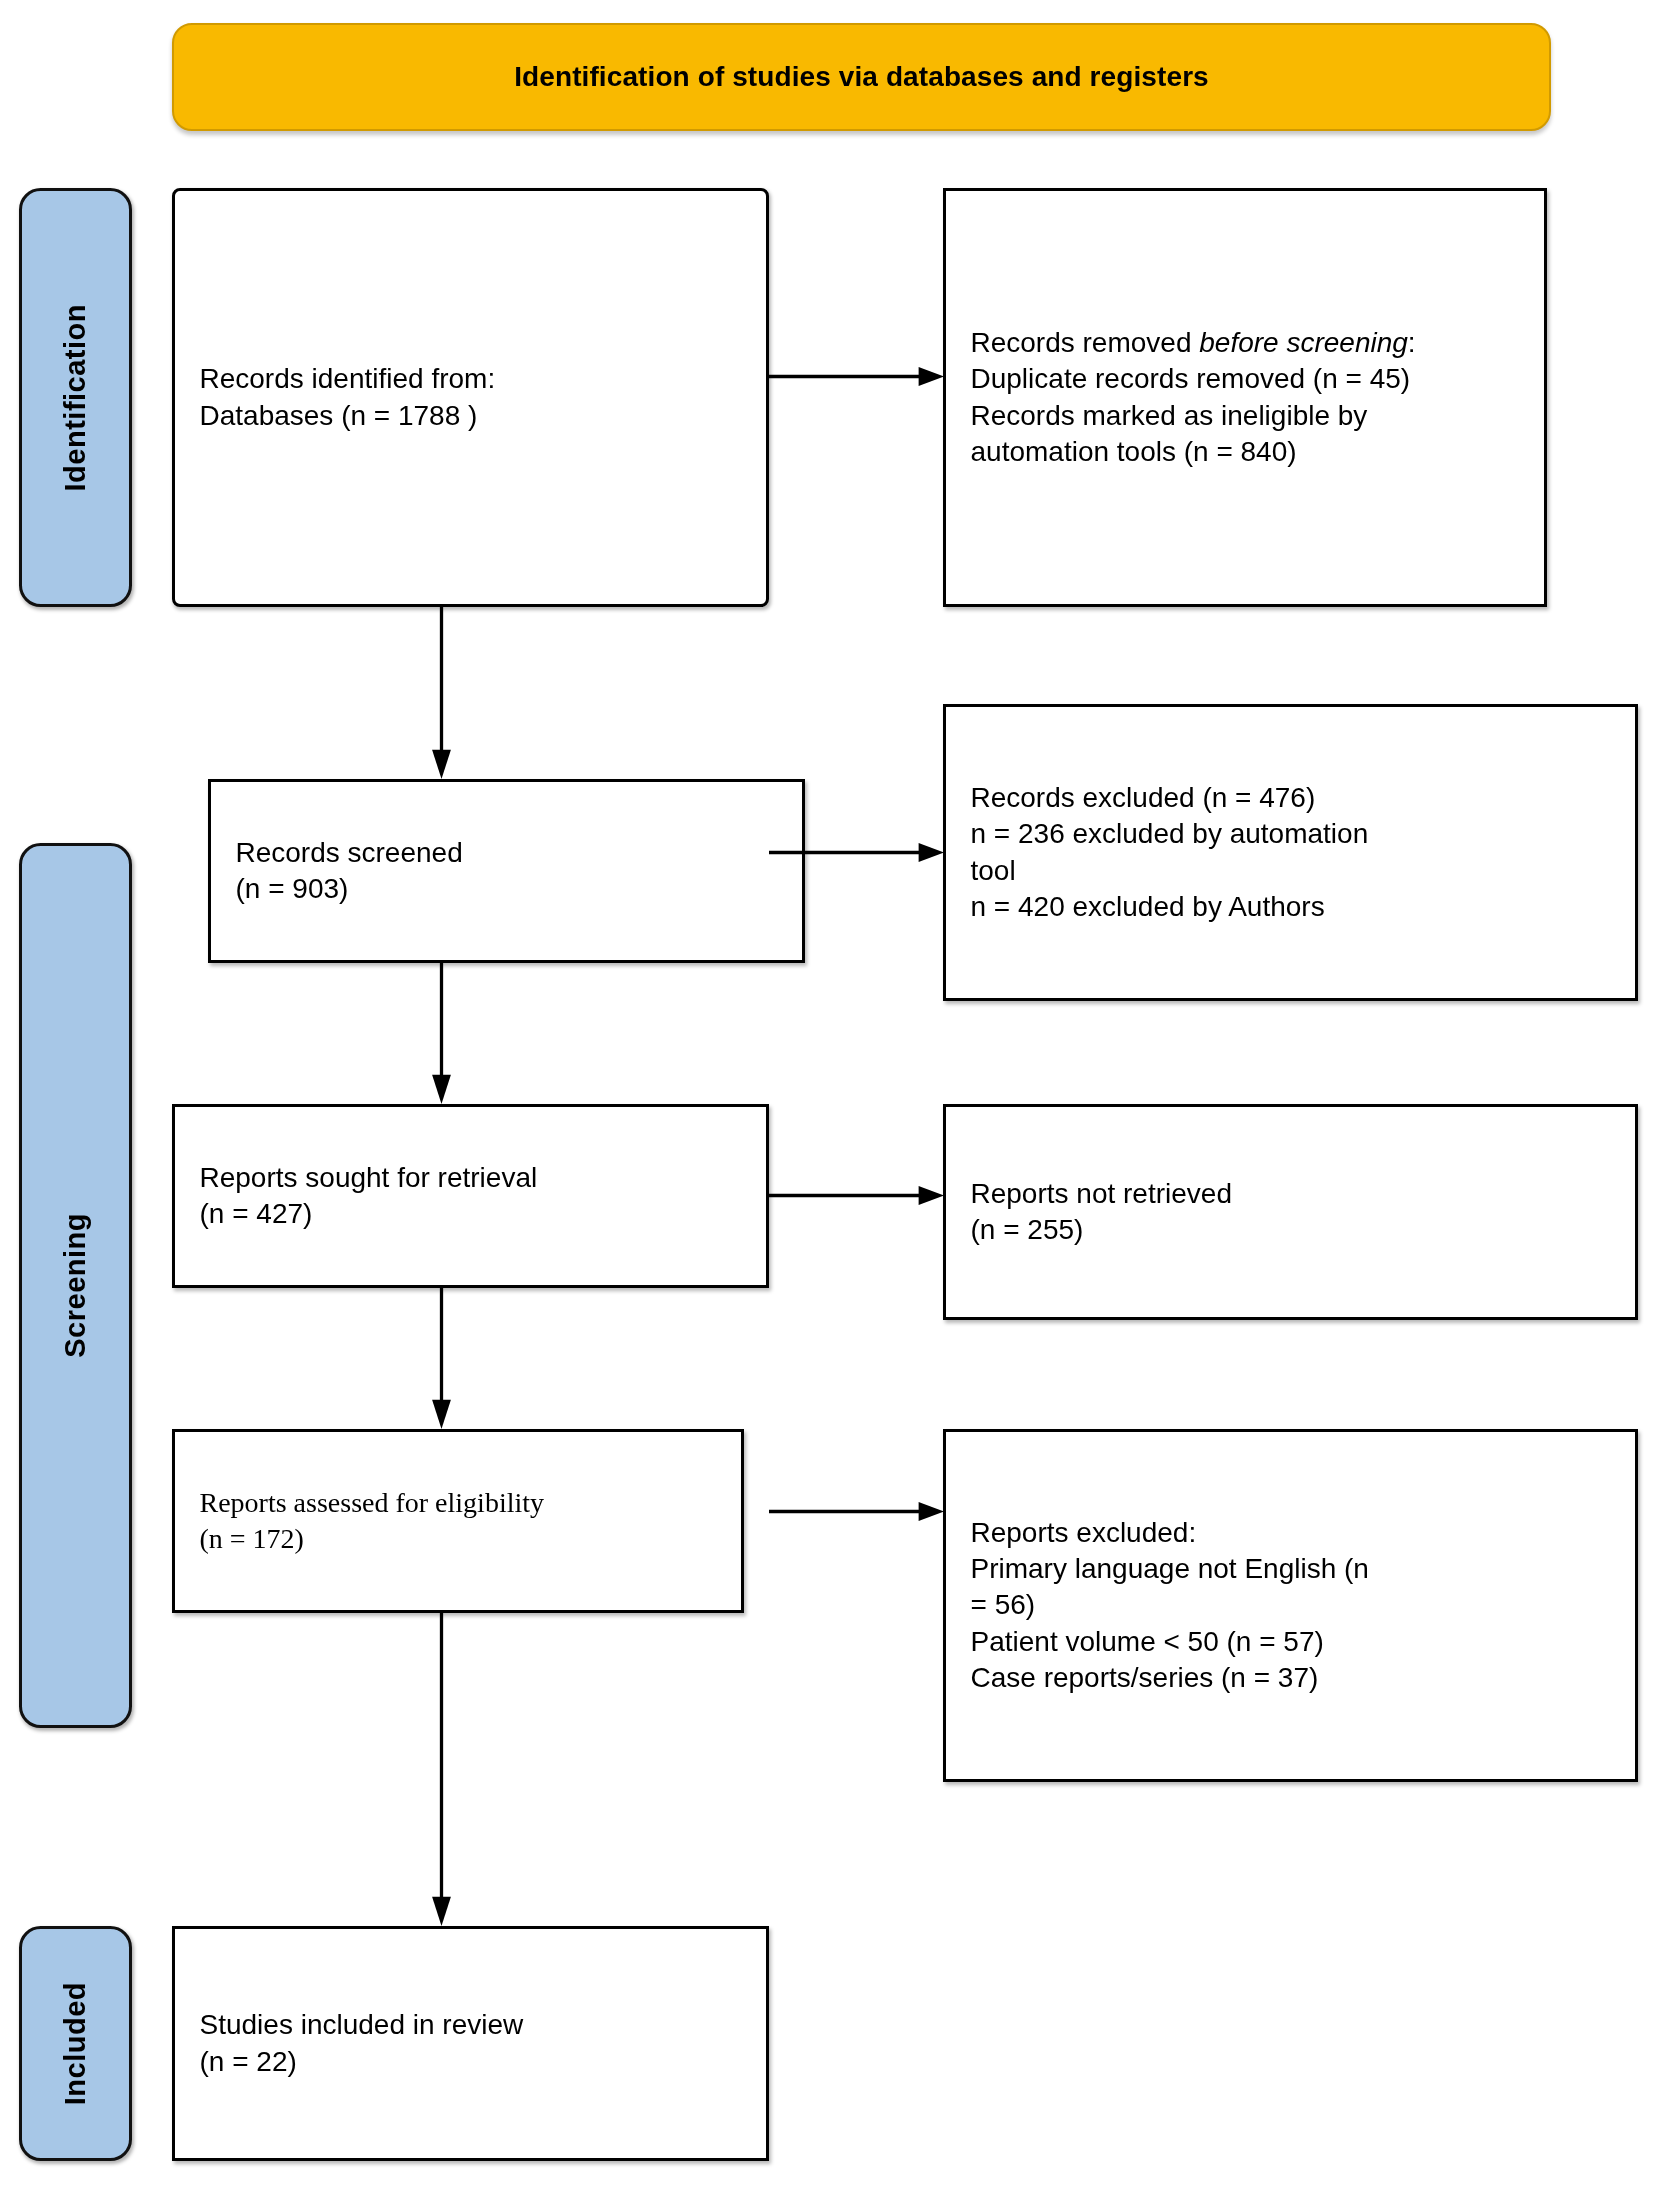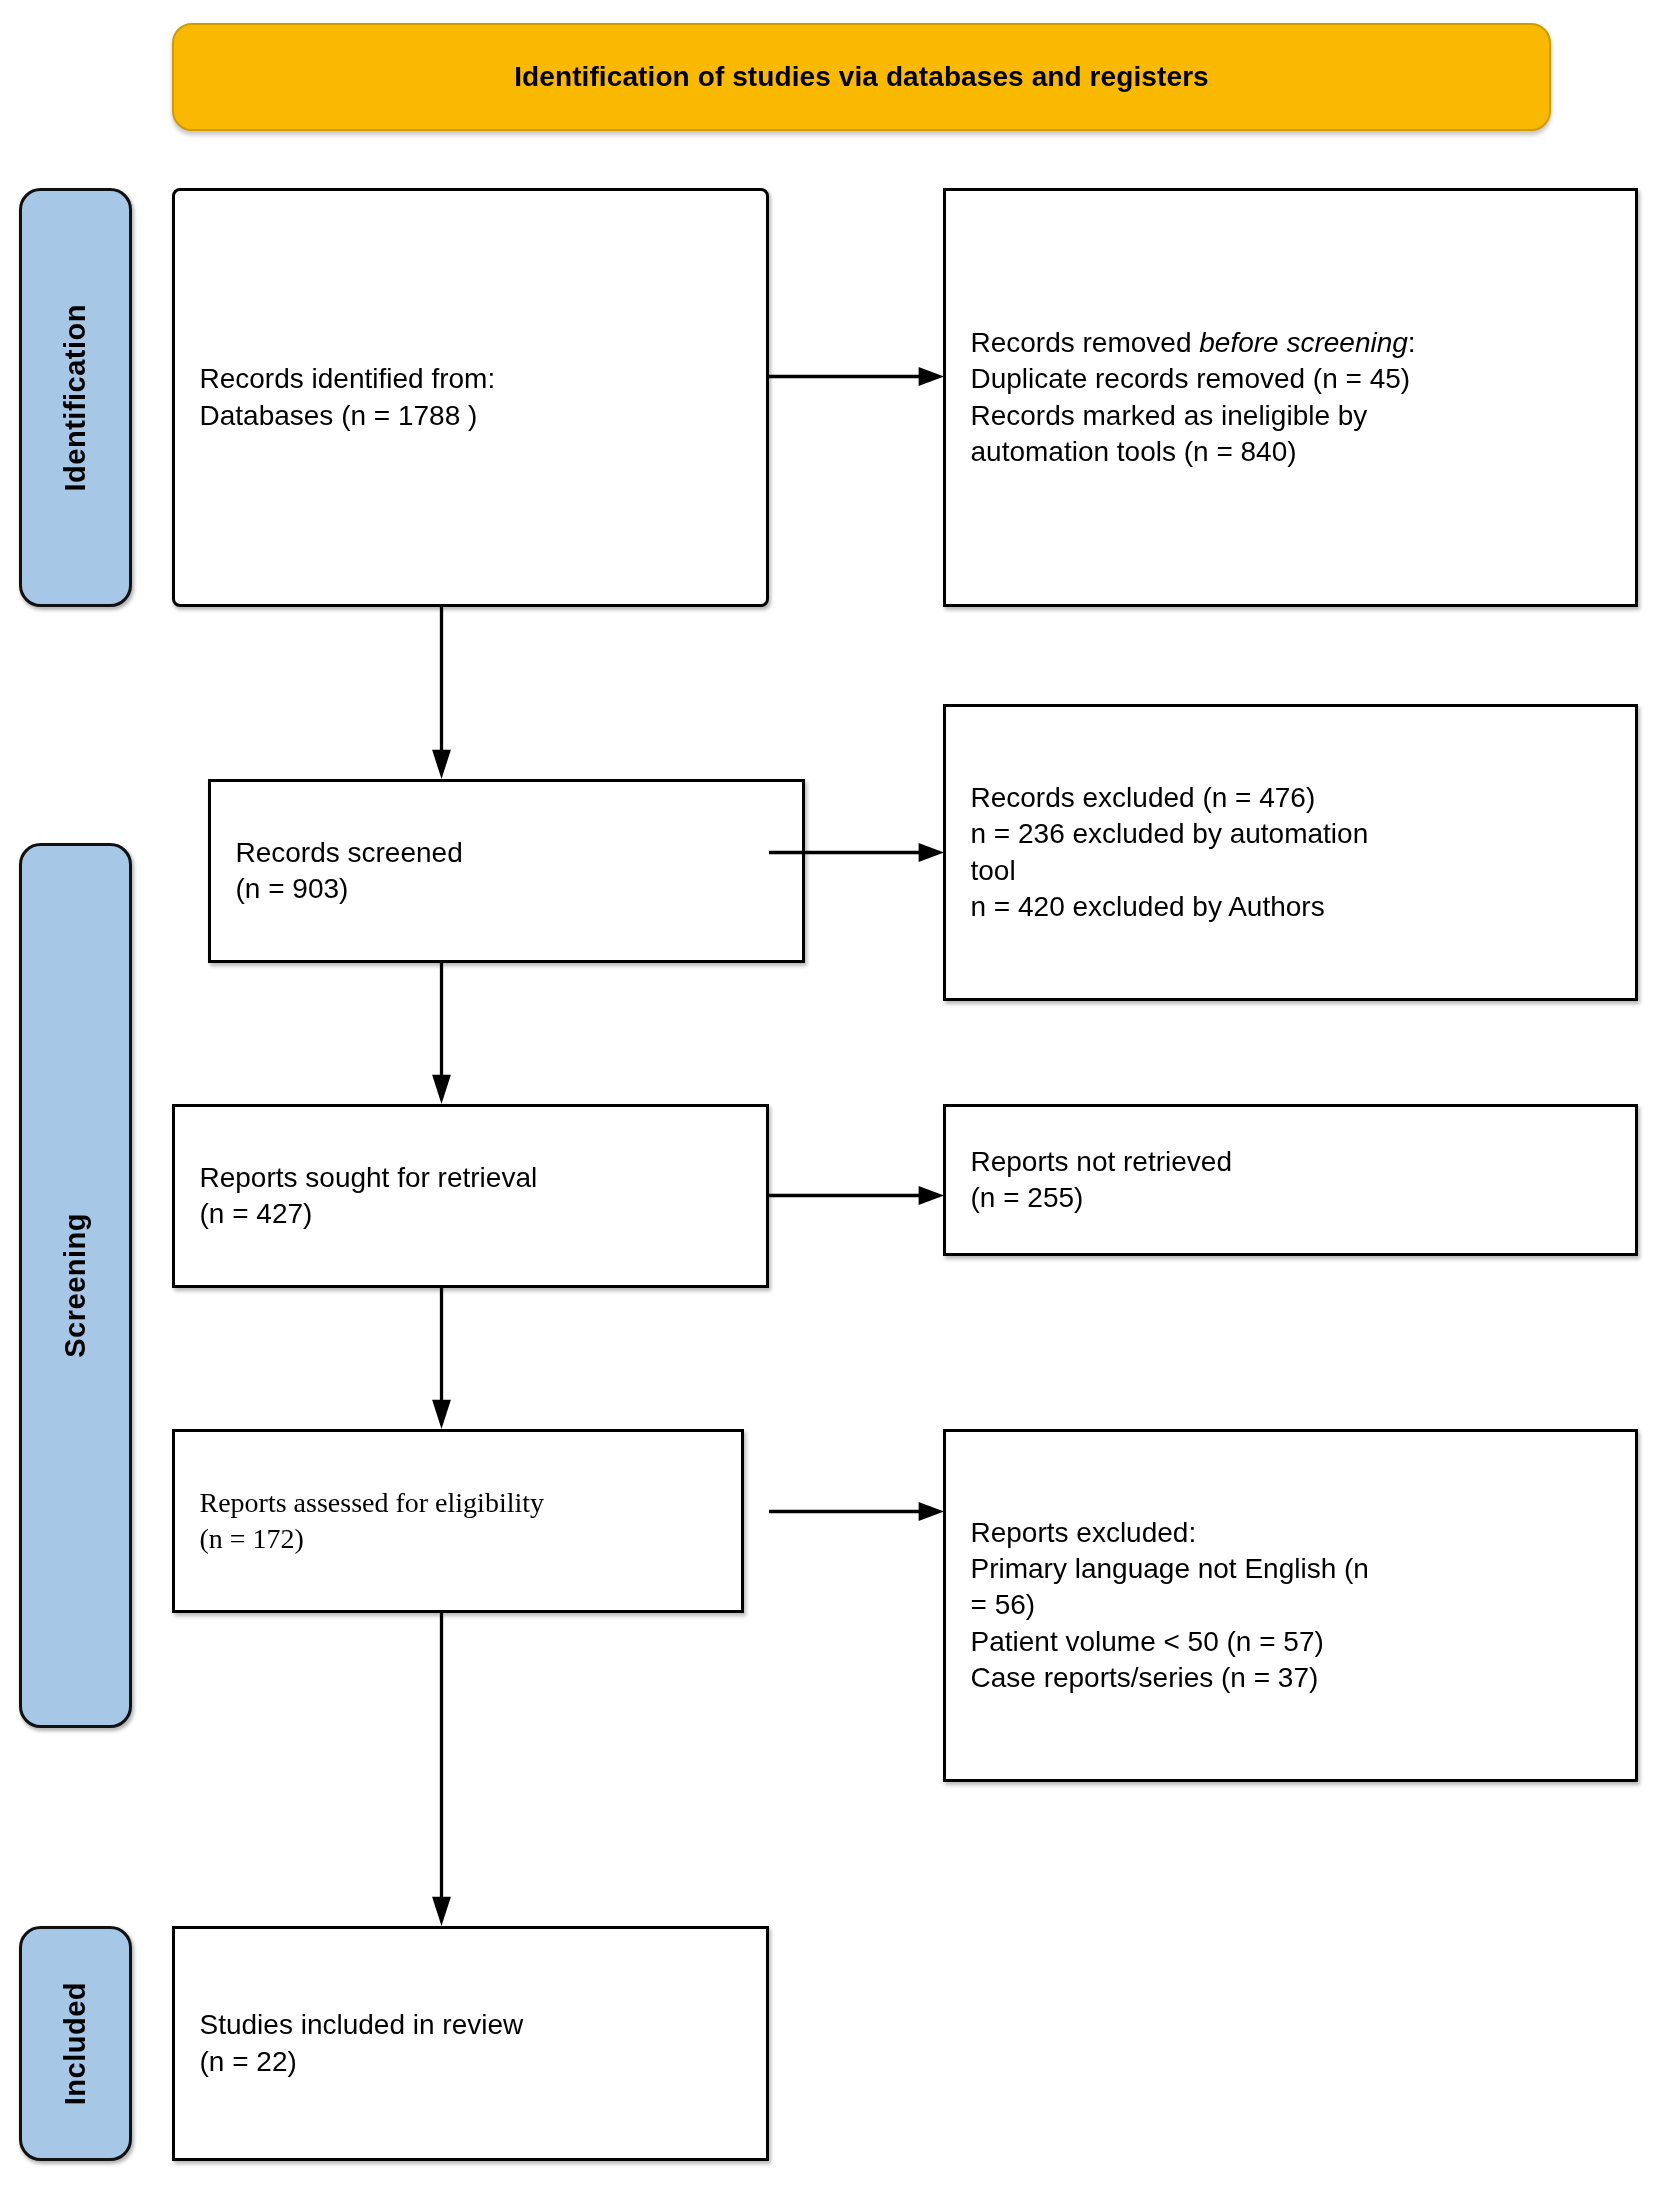--- a/index.html
+++ b/index.html
@@ -90,23 +90,23 @@
   }
 
   
   #box-identified        { left: 172px;  top: 188px;  width: 597px; height: 419px; border-radius: 8px;  }
   #box-screened          { left: 172px;  top: 779px; width: 597px; height: 184px; margin-left: 36px;  }
   #box-sought            { left: 172px;  top: 1104px; width: 597px; height: 184px;  }
   #box-assessed          { left: 172px;  top: 1429px; width: 572px; height: 184px; font-family: Liberation Serif, serif;  }
   #box-included-studies  { left: 172px;  top: 1926px; width: 597px; height: 235px;  }
 
   
-  #box-removed           { left: 943px; top: 188px;  width: 695px; height: 419px;  }
+  #box-removed           { left: 943px; top: 188px;  width: 604px; height: 419px;  }
   #box-records-excluded  { left: 943px; top: 704px; width: 695px; height: 297px;  }
-  #box-not-retrieved     { left: 943px; top: 1104px; width: 695px; height: 152px;  }
+  #box-not-retrieved     { left: 943px; top: 1104px; width: 695px; height: 216px;  }
   #box-reports-excluded  { left: 943px; top: 1429px; width: 695px; height: 353px;  }
 
   
   .conn { position: absolute; }
   .conn svg { display: block; overflow: visible; }
 </style>
 </head>
 <body>
 
 <div id="prisma-root">

